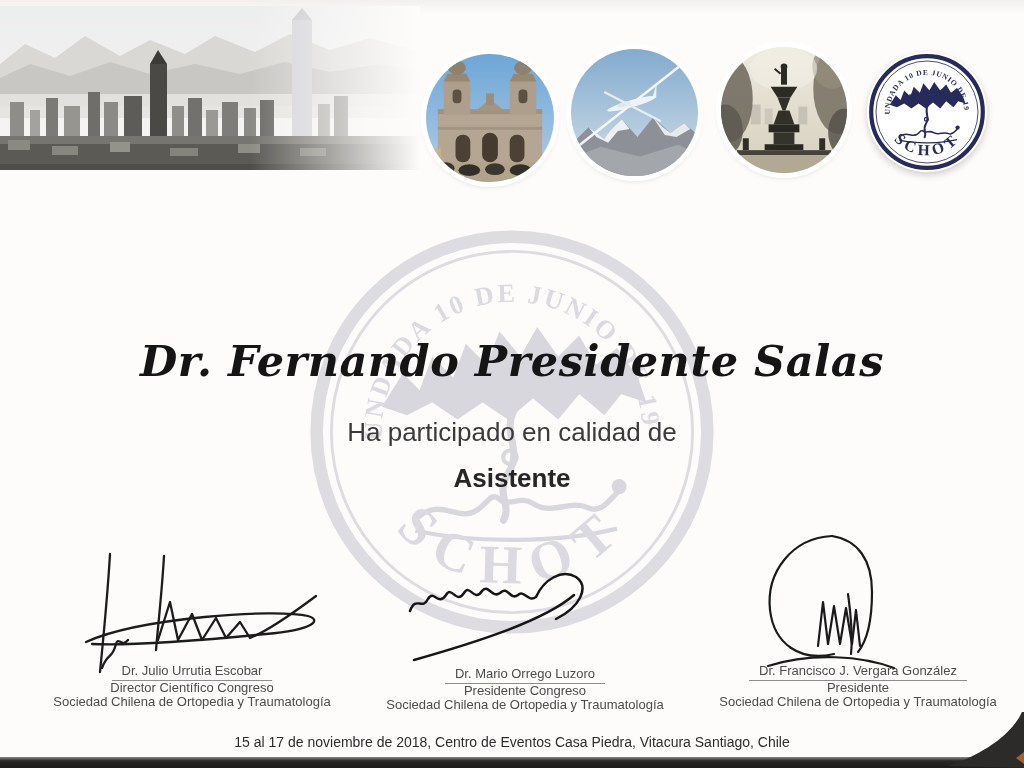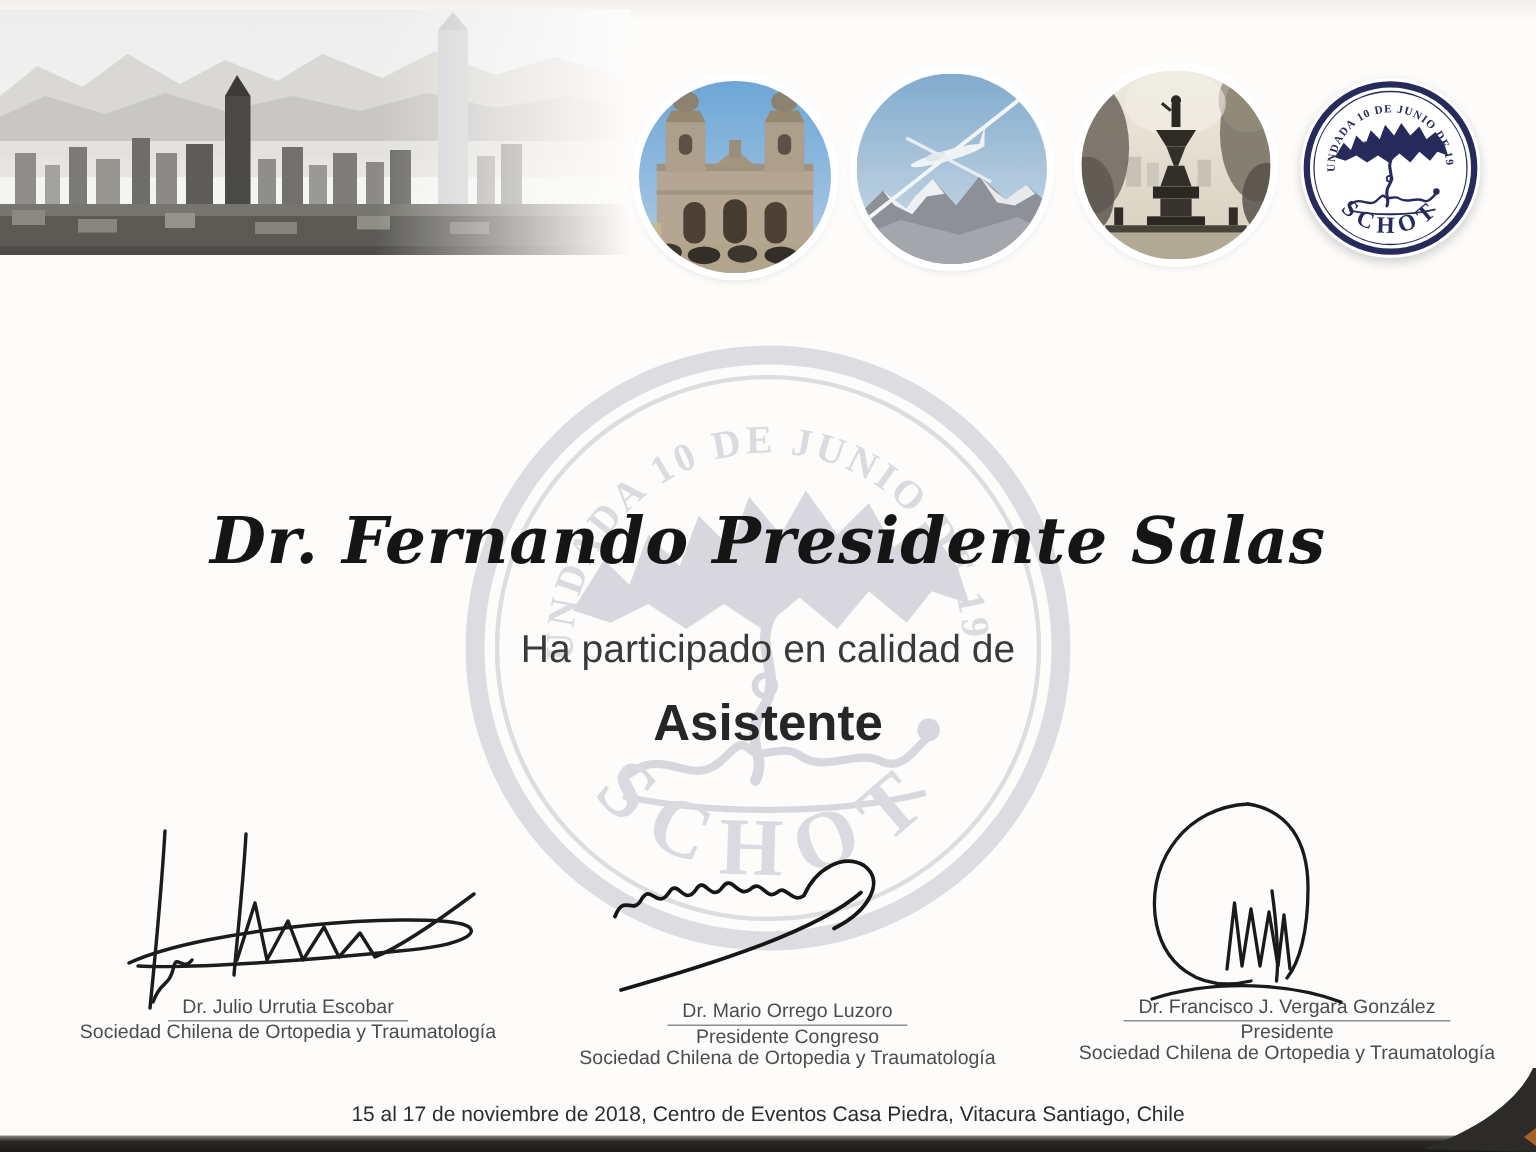--- a/index.html
+++ b/index.html
@@ -19,21 +19,21 @@
   .c-glider{left:571px;top:49px;width:127px;height:127px;}
   .c-fountain{left:721px;top:47px;width:126px;height:126px;}
   .c-logo{left:867px;top:52px;width:120px;height:120px;box-shadow:0 3px 7px rgba(0,0,0,.18);}
   
   .watermark{position:absolute;left:302px;top:222px;width:420px;height:420px;opacity:.5;z-index:1;}
   
   .ctext{position:absolute;left:0;width:1024px;text-align:center;z-index:2;color:#3a3a3a;}
   .intro{top:292px;font-size:27px;letter-spacing:.3px;}
   .recipient{top:336px;font-size:43px;font-family:"DejaVu Serif",serif;font-style:italic;font-weight:700;color:#151515;letter-spacing:.5px;}
   .participation{top:417px;font-size:26px;}
-  .role{top:463px;font-size:34px;font-weight:700;color:#262626;}
+  .role{top:463px;font-size:26px;font-weight:700;color:#262626;}
   
   .sig-svg{position:absolute;z-index:3;}
   .sig-left{left:58px;top:546px;width:265px;height:128px;}
   .sig-mid{left:404px;top:569px;width:195px;height:95px;}
   .sig-right{left:760px;top:526px;width:150px;height:148px;}
   .sig-block{position:absolute;text-align:center;z-index:2;color:#4c4c4c;font-size:13px;line-height:14.5px;}
   .sb-left{left:40px;top:664px;width:304px;}
   .sb-mid{left:365px;top:667px;width:320px;}
   .sb-right{left:698px;top:664px;width:320px;}
   .sig-name{display:inline-block;border-bottom:1px solid #8e8e8e;padding:0 10px 1px 10px;}
@@ -266,20 +266,21 @@
       <path d="M72,10 C32,12 6,46 10,84 C14,118 40,136 74,128"></path>
       <path d="M72,10 C98,14 112,34 112,66 C112,96 106,116 98,126"></path>
       <path d="M58,120 L63,76 L68,118 L74,80 L80,118 L86,82 L92,118 L96,84 L100,120"></path>
       <path d="M88,68 C91,90 93,110 91,128"></path>
       <path d="M8,140 C52,126 102,130 134,142"></path>
     </g>
   </svg>
 
   <div class="sig-block sb-left">
     <span class="sig-name">Dr. Julio Urrutia Escobar</span>
+    <div>Director Científico Congreso</div>
     <div>Sociedad Chilena de Ortopedia y Traumatología</div>
   </div>
   <div class="sig-block sb-mid">
     <span class="sig-name">Dr. Mario Orrego Luzoro</span>
     <div>Presidente Congreso</div>
     <div>Sociedad Chilena de Ortopedia y Traumatología</div>
   </div>
   <div class="sig-block sb-right">
     <span class="sig-name">Dr. Francisco J. Vergara González</span>
     <div>Presidente</div>

